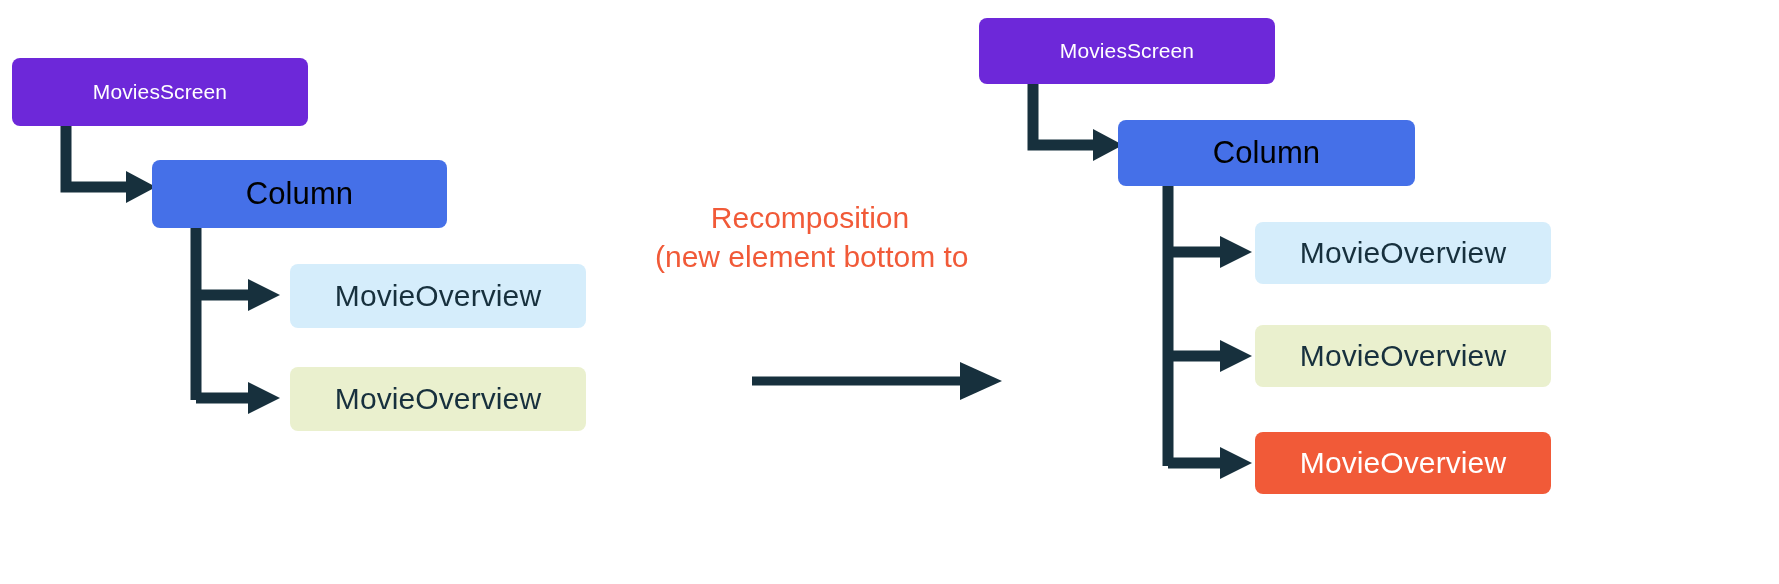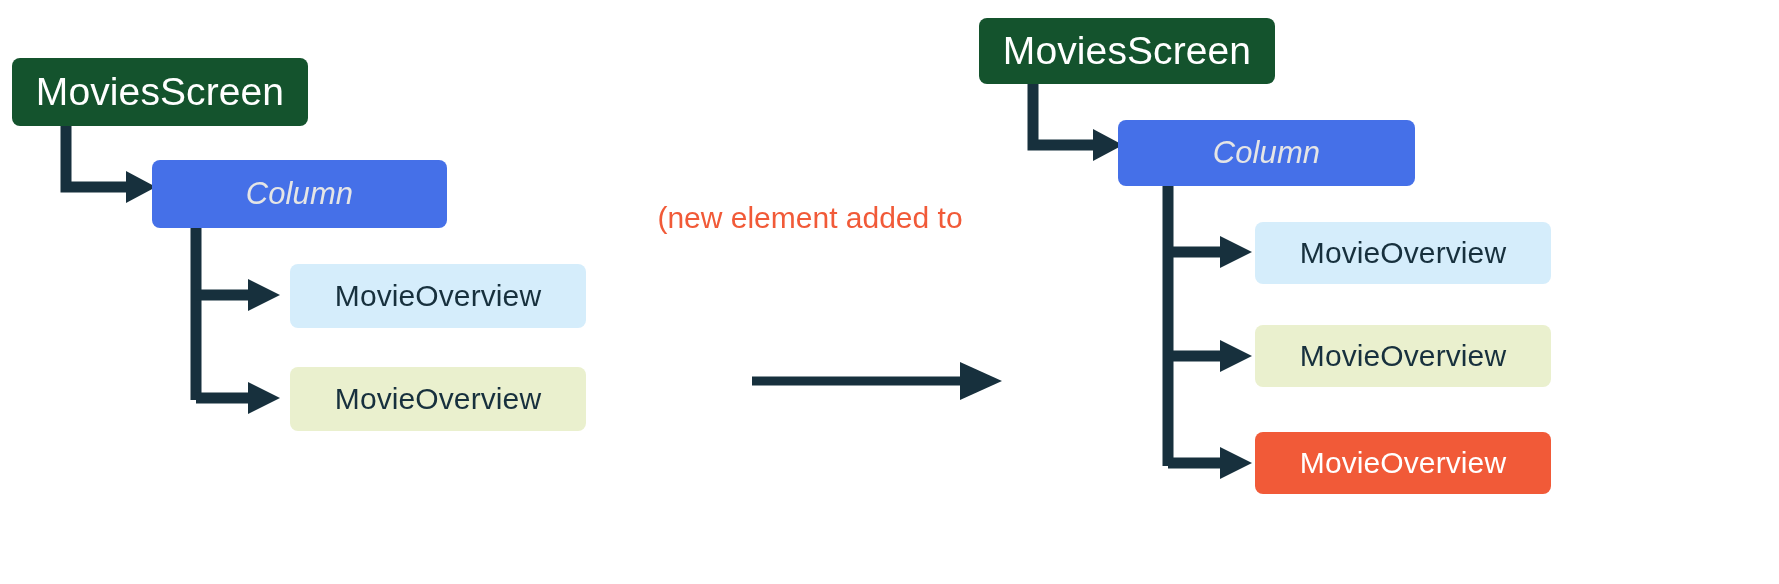--- a/index.html
+++ b/index.html
@@ -14,22 +14,22 @@
   .node{
     position:absolute;
     border-radius:8px;
     display:flex;
     align-items:center;
     justify-content:center;
     box-sizing:border-box;
     white-space:nowrap;
     letter-spacing:0.1px;
   }
-  .node-screen{background:#14532d;color:#ffffff;font-size:39px;}
-  .node-column{background:#4570E8;color:#e5e5e5;font-size:31px;font-style:italic;}
+  .node-screen{background:#6d28d9;color:#ffffff;font-size:21px;}
+  .node-column{background:#4570E8;color:#000000;font-size:31px;}
   .node-leaf-blue{background:#D5EDFB;color:#17303D;font-size:30px;}
   .node-leaf-lime{background:#EAF0CE;color:#17303D;font-size:30px;}
   .node-leaf-orange{background:#F15A38;color:#ffffff;font-size:30px;}
 
   .connector{position:absolute;}
   .connector svg{display:block;overflow:visible;}
 
   .caption{
     position:absolute;
     color:#F15A38;
@@ -74,21 +74,22 @@
 
   <div class="node node-leaf-blue" style="left:290px;top:264px;width:296px;height:64px;">
     <span>MovieOverview</span>
   </div>
 
   <div class="node node-leaf-lime" style="left:290px;top:367px;width:296px;height:64px;">
     <span>MovieOverview</span>
   </div>
 
   <div class="caption" style="left:655px;top:198px;width:310px;">
-    <div>(new element added to</div>
+    <div>Recomposition</div>
+    <div>(new element bottom to</div>
   </div>
 
   <div class="transition" style="left:752px;top:360px;width:250px;height:42px;">
     <svg width="250" height="42" viewBox="0 0 250 42">
       <path d="M0 21 L215 21" stroke="#17303D" stroke-width="9" fill="none"></path>
       <path d="M208 2 L250 21 L208 40 Z" fill="#17303D"></path>
     </svg>
   </div>
 
   <div class="node node-screen" style="left:979px;top:18px;width:296px;height:66px;">

